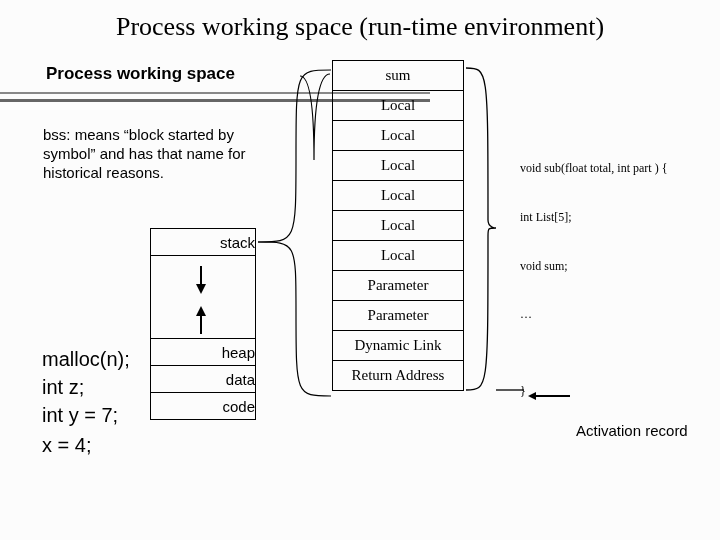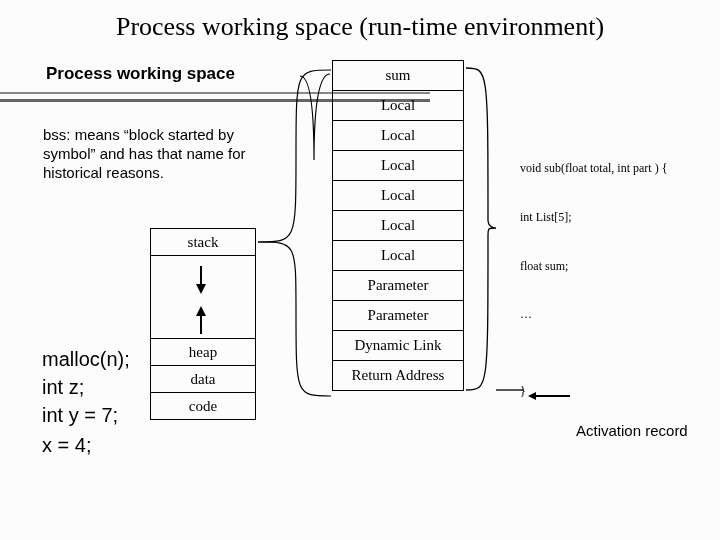--- a/index.html
+++ b/index.html
@@ -53,24 +53,23 @@
     position: absolute;
     top: 228px;
     left: 150px;
     border: 1px solid #000;
     border-bottom: none;
   }
   .mem-layout td {
     border-bottom: 1px solid #000;
     width: 104px;
     height: 26px;
-    text-align: center;
+    text-align: right;
     font-size: 15px;
     vertical-align: middle;
-    font-family: Liberation Serif, serif;
   }
   .mem-layout td.tall { height: 82px; }
   .mem-labels {
     position: absolute;
     left: 42px;
     font-size: 20px;
   }
   .code-block {
     position: absolute;
     top: 128px;
@@ -229,21 +228,21 @@
       </tr>
   <tr>
         <td>Return Address</td>
       </tr>
 </tbody>
   </table>
 
 <div class="code-block">
   <div>void sub(float total, int part ) {</div>
   <div>int List[5];</div>
-  <div>float sum;</div>
+  <div>void sum;</div>
   <div>…</div>
   <div style="margin-top:28px">}</div>
 </div>
 
 <div class="activation-label">Activation record</div>
 <div class="arrow-left-sm" style="top:392px; left:528px;"></div>
 
 <svg class="bracket" style="left:300px; top:60px;" width="40" height="200">
   <path d="M 0 16 Q 14 16 14 100 Q 14 14 30 14" stroke="#000" fill="none" stroke-width="1.2"></path>
 </svg>

